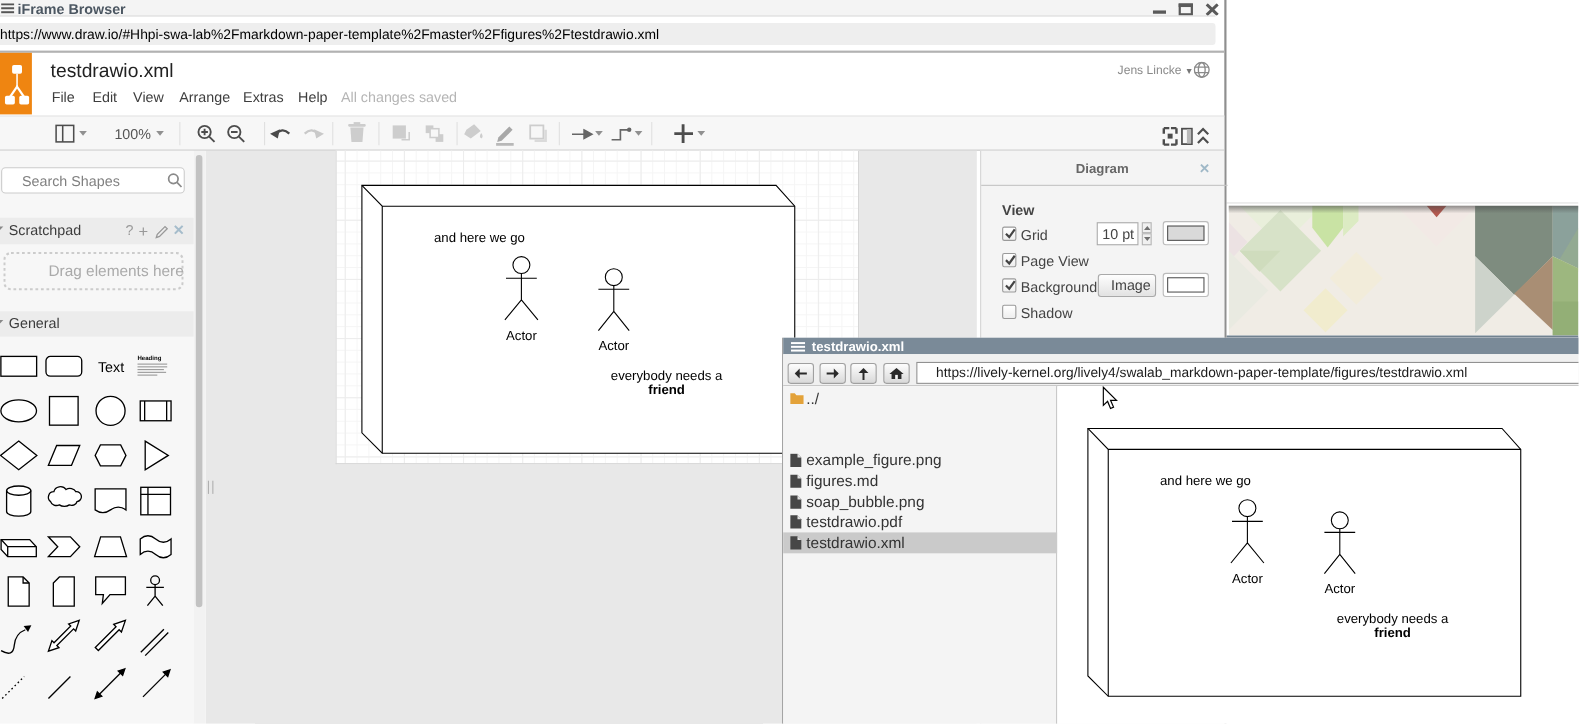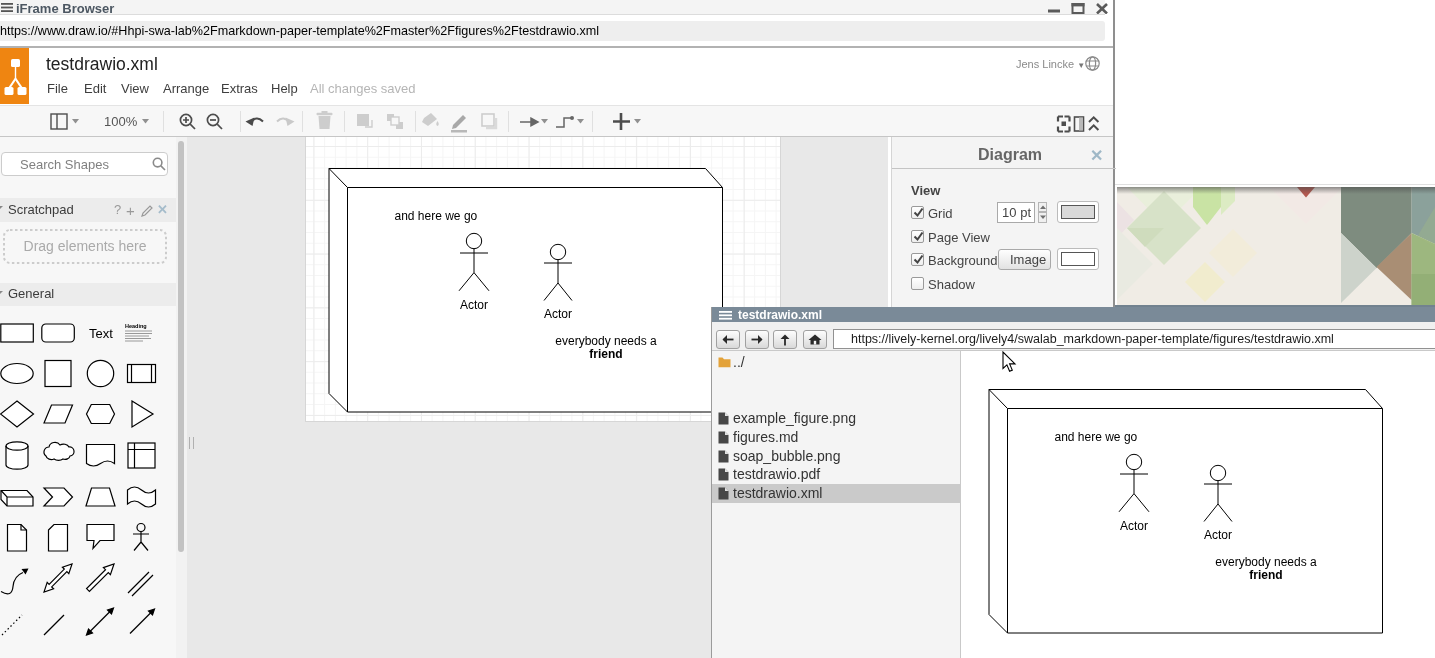--- a/index.html
+++ b/index.html
@@ -58,27 +58,27 @@
 #dthumb { left:178px; top:141px; width:6px; height:411px; background:#c2c2c2; border-radius:3px; }
 #dsearch { left:1px; top:152px; width:167px; height:24px; background:#fff;
   border:1px solid #ccc; border-radius:4px; font-size:13px; color:#808080; }
 #dsearch .txt { position:absolute; left:18px; top:4px; }
 .shead { position:absolute; left:0; width:176px; height:24px; background:#ececec;
   font-size:13px; color:#3c3c3c; }
 .shead::before { content:''; position:absolute; left:-5px; top:8px;
   border:4px solid transparent; border-top-color:#888; }
 .shead .txt { position:absolute; left:8px; top:4px; }
 #dragbox { left:3px; top:229px; width:164px; height:35px;
-  color:#aaa; font-size:14px; text-align:center; line-height:35px; }
+  color:#aaa; font-size:14px; text-align:right; line-height:35px; }
 
 
 #dpanel { left:891px; top:137px; width:222px; height:521px; background:#f4f4f4;
   border-left:1px solid #d5d5d5; }
 #ptab { position:absolute; left:0; top:0; width:224px; height:32px;
-  border-bottom:1px solid #c4c4c4; font-size:16px; font-weight:bold; color:#666; }
+  border-bottom:1px solid #c4c4c4; font-size:12px; font-weight:bold; color:#666; }
 #ptab .txt { position:absolute; left:86px; top:9px; }
 #ptab .x { position:absolute; left:198px; top:9px; color:#9fb8c7; font-weight:bold; }
 #pview { position:absolute; left:19px; top:46px; font-size:13px; font-weight:bold; color:#444; }
 .prow { position:absolute; left:19px; font-size:13px; color:#444; }
 .cb { position:absolute; width:13px; height:13px; border:1px solid #9a9a9a;
   background:linear-gradient(#fff,#eee); border-radius:2px; }
 .cb svg { position:absolute; left:0px; top:-1px; }
 .plabel { position:absolute; left:17px; top:0px; }
 
 

